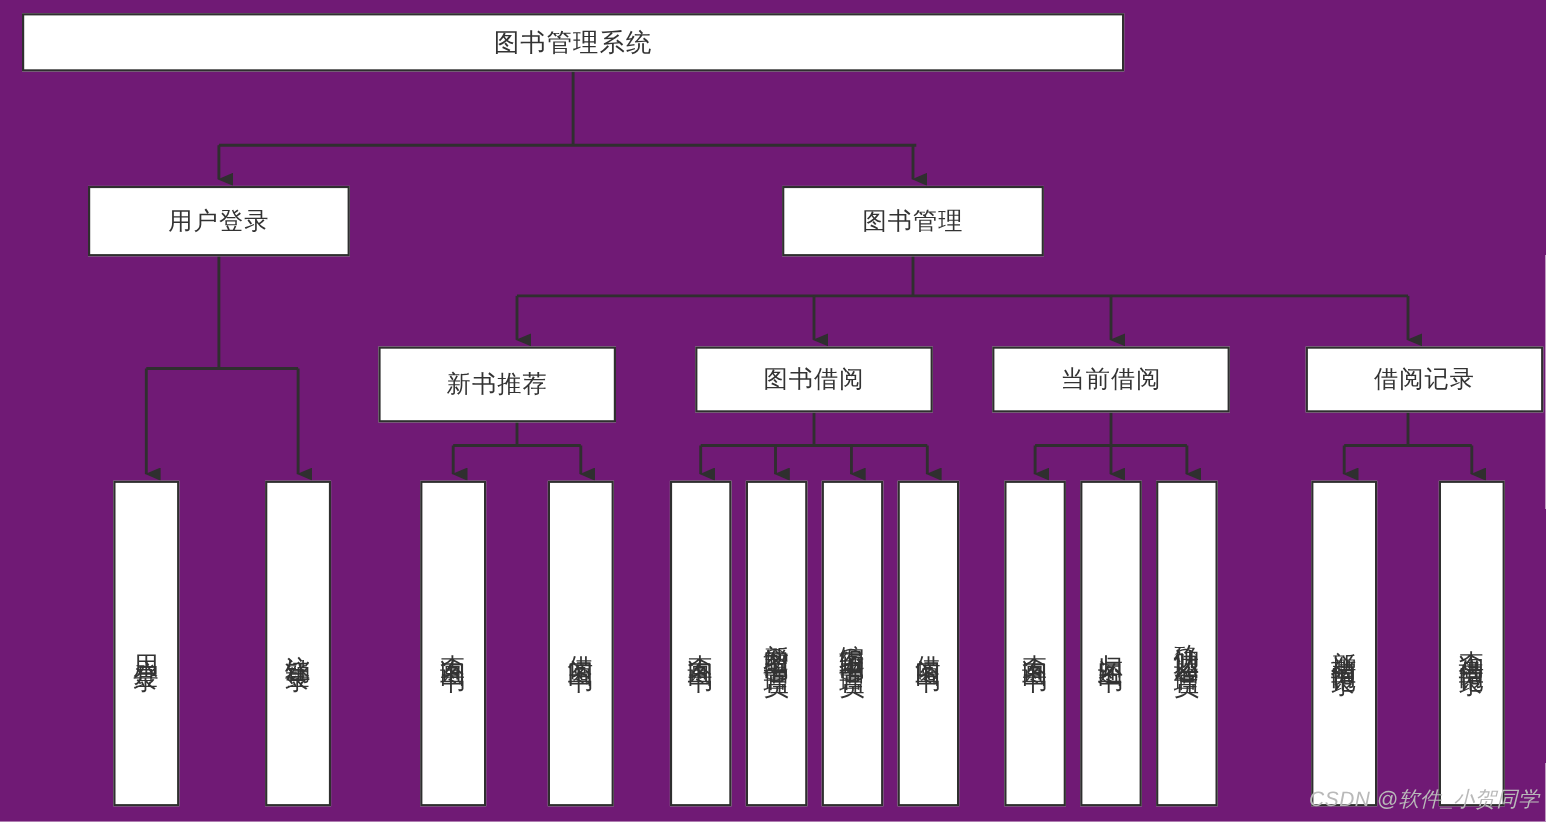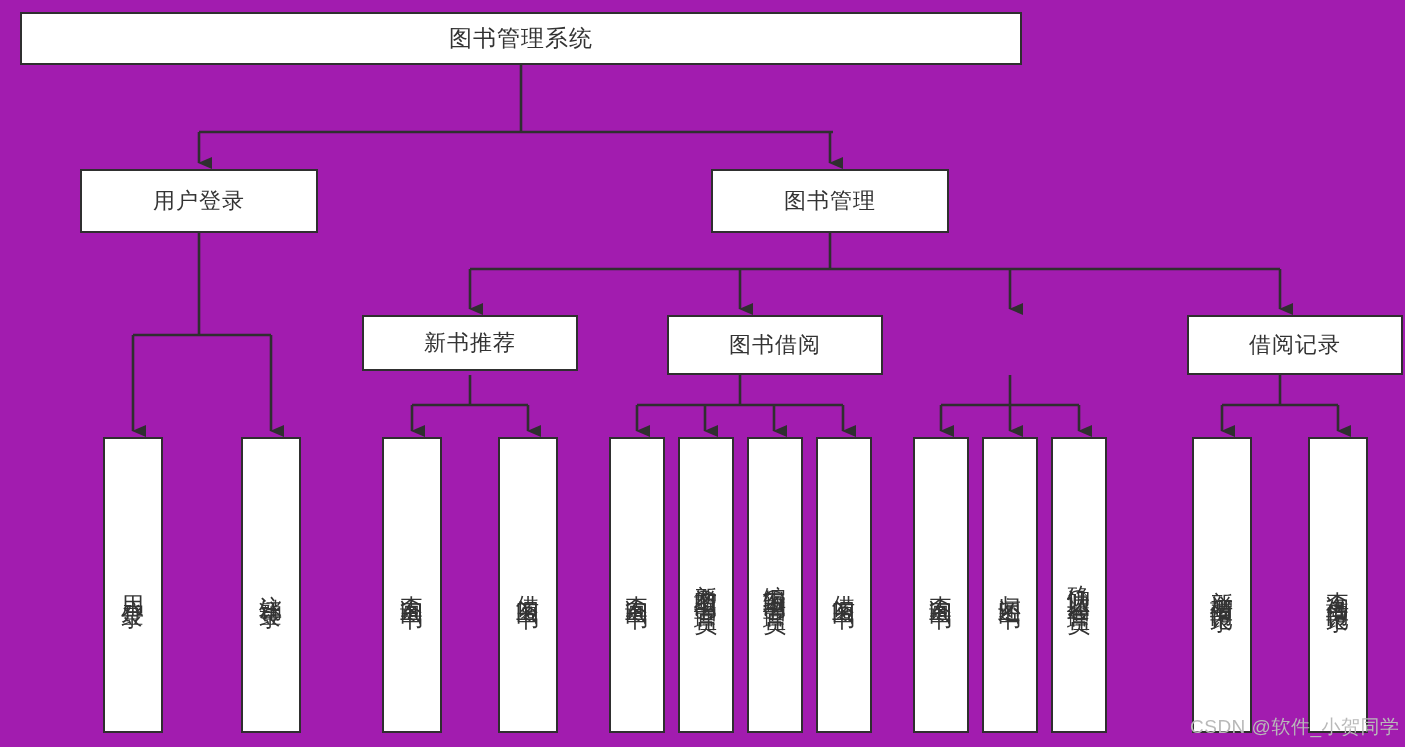--- a/index.html
+++ b/index.html
@@ -4,21 +4,21 @@
 <style>
   html,body{margin:0;padding:0;background:#ffffff;}
   body{
     font-family:"Liberation Sans","DejaVu Sans",sans-serif;
     color:#2b2b2b;
   }
   #canvas{
     position:relative;
     width:1405px;
     height:747px;
-    background:#a21caf;
+    background:#701a75;
     overflow:hidden;
   }
   svg#edges{
     position:absolute;
     left:0; top:0;
     width:1405px;
     height:747px;
     pointer-events:none;
   }
   .node{
@@ -122,25 +122,28 @@
     <span class="node-label">图书管理系统</span>
   </div>
 
   <div class="node" style="left:80px; top:169px; width:238px; height:64px;">
     <span class="node-label">用户登录</span>
   </div>
   <div class="node" style="left:711px; top:169px; width:238px; height:64px;font-family:Liberation Serif, serif;">
     <span class="node-label">图书管理</span>
   </div>
 
-  <div class="node" style="left:362px; top:315px; width:216px; height:56px;">
+  <div class="node" style="left:344px; top:315px; width:216px; height:69px;">
     <span class="node-label">新书推荐</span>
   </div>
-  <div class="node" style="left:632px; top:315px; width:216px; height:60px;margin-left:35px;">
+  <div class="node" style="left:632px; top:315px; width:216px; height:60px;">
     <span class="node-label">图书借阅</span>
+  </div>
+  <div class="node" style="left:902px; top:315px; width:216px; height:60px;">
+    <span class="node-label">当前借阅</span>
   </div>
   <div class="node" style="left:1172px; top:315px; width:216px; height:60px;margin-left:15px;">
     <span class="node-label">借阅记录</span>
   </div>
 
   <div class="node vertical" style="left:103px; top:437px; width:60px; height:296px;">
     <span class="node-label">用户登录</span>
   </div>
   <div class="node vertical" style="left:241px; top:437px; width:60px; height:296px;">
     <span class="node-label">注销登录</span>
@@ -176,15 +179,15 @@
     <span class="node-label">确认归还（管理员）</span>
   </div>
 
   <div class="node vertical" style="left:1192px; top:437px; width:60px; height:296px;">
     <span class="node-label">新增借阅记录</span>
   </div>
   <div class="node vertical" style="left:1308px; top:437px; width:60px; height:296px;">
     <span class="node-label">查询借阅记录</span>
   </div>
 
-  <div class="watermark" style="left:1190px; top:714px;">CSDN @软件_小贺同学</div>
+  <div class="watermark" style="left:1190px; top:714px;font-style:italic;">CSDN @软件_小贺同学</div>
 
 </div>
 
 </body></html>

